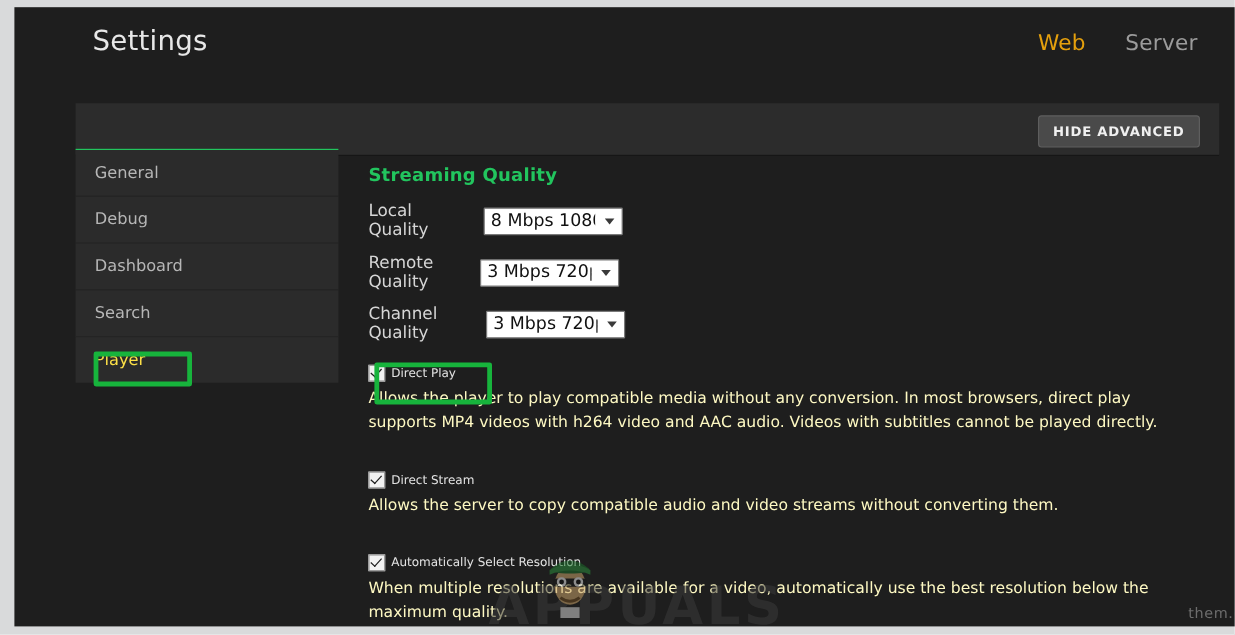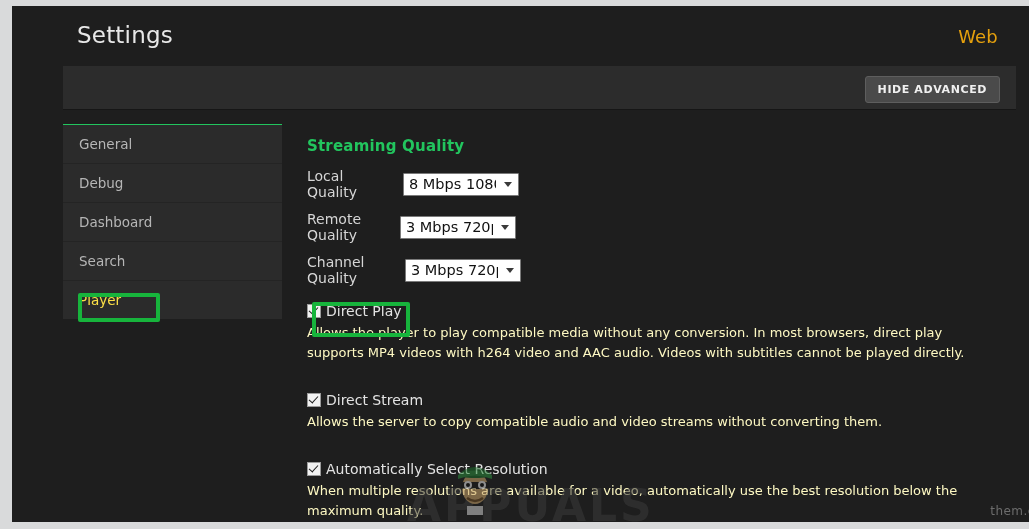--- a/index.html
+++ b/index.html
@@ -50,39 +50,38 @@
     font-size: 23px;
     color: #e8e8e8;
     letter-spacing: 0.2px;
     font-weight: 400;
   }
   .header-tabs {
     position: absolute;
     right: 18px;
     top: 20px;
     display: flex;
-    align-items: flex-end;
+    align-items: flex-start;
     gap: 33px;
-    flex-direction: column;
   }
   .header-tab {
     font-size: 18px;
     color: #9b9b9b;
     cursor: pointer;
     letter-spacing: 0.2px;
   }
   .header-tab.active {
     color: #e5a00d;
   }
 
   
   .advanced-bar {
     position: absolute;
     left: 51px;
-    top: 60px;
+    top: 80px;
     width: 953px;
     height: 43px;
     background: #2c2c2c;
     border-bottom: 1px solid #161616;
   }
   .hide-advanced-btn {
     position: absolute;
     right: 16px;
     top: 10px;
     background: #4a4a4a;
@@ -231,21 +230,21 @@
     position: absolute;
     left: 3px;
     top: 0px;
     width: 4px;
     height: 8px;
     border: solid #1d1d1d;
     border-width: 0 1.6px 1.6px 0;
     transform: rotate(42deg);
   }
   .check-label {
-    font-size: 14px;
+    font-size: 10px;
     color: #e3e3e3;
     cursor: pointer;
   }
   .check-desc {
     font-size: 13px;
     color: #fef9c3;
     line-height: 20px;
     margin-top: 1px;
     max-width: 660px;
   }

